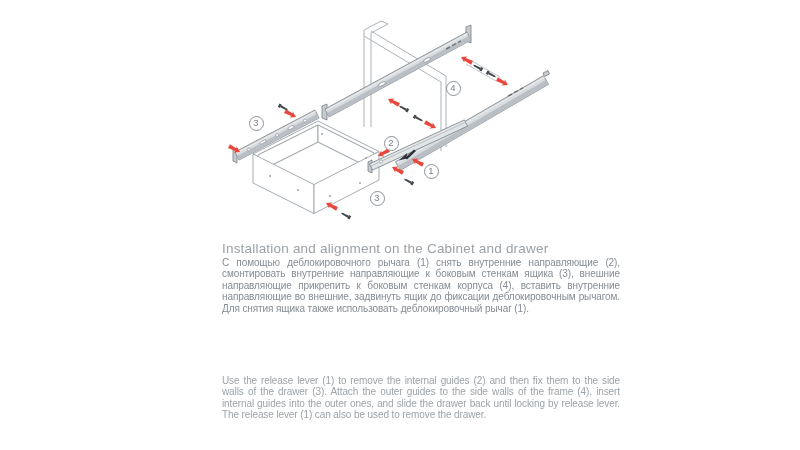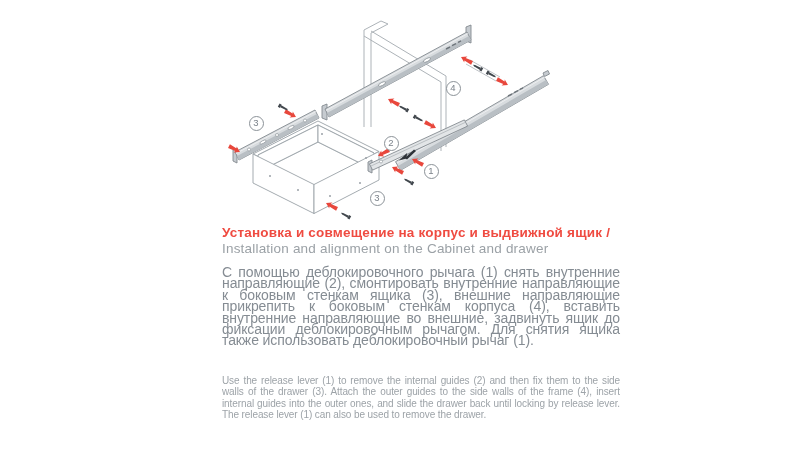--- a/index.html
+++ b/index.html
@@ -9,22 +9,22 @@
 
   .diagram-svg { position:absolute; left:0; top:0; width:800px; height:450px; }
 
   .callout { position:absolute; width:15px; height:15px; border:1.2px solid #8b9298;
              border-radius:50%; background:#fff; color:#7b828a; font-size:9.5px;
              line-height:12.6px; text-align:center; }
   .title-ru { position:absolute; left:222px; top:225px; width:398px;
               font-size:13.5px; font-weight:700; color:#ef4b41; letter-spacing:.2px; }
   .title-en { position:absolute; left:222px; top:241px; width:398px;
               font-size:13.5px; font-weight:400; color:#9ba1a6; letter-spacing:.2px; }
-  .body-ru  { position:absolute; left:222px; top:267px; width:398px;
-              font-size:14px; line-height:11.4px; color:#858c93;
+  .body-ru  { position:absolute; left:222px; top:257px; width:398px;
+              font-size:10px; line-height:11.4px; color:#858c93;
               text-align:justify; letter-spacing:-0.1px; }
   .body-en  { position:absolute; left:222px; top:375px; width:398px;
               font-size:10px; line-height:11.4px; color:#9da3a8;
               text-align:justify; letter-spacing:-0.1px; }
 </style>
 </head>
 <body>
 
 <div class="page">
 
@@ -125,20 +125,19 @@
       <use href="#scr" transform="translate(345,215) rotate(208)"></use>
     </g>
   </svg>
 
   <div class="callout" style="left:248.5px; top:115.5px;">3</div>
   <div class="callout" style="left:383.5px; top:135.5px;">2</div>
   <div class="callout" style="left:423.5px; top:163.5px;">1</div>
   <div class="callout" style="left:445.5px; top:80.5px;">4</div>
   <div class="callout" style="left:369.5px; top:190.5px;">3</div>
 
-  <h1 class="title-ru">Установка и совмещение на корпус и выдвижной ящик /</h1>
   <h2 class="title-en">Installation and alignment on the Cabinet and drawer</h2>
 
   <p class="body-ru">С помощью деблокировочного рычага (1) снять внутренние направляющие (2), смонтировать внутренние направляющие к боковым стенкам ящика (3), внешние направляющие прикрепить к боковым стенкам корпуса (4), вставить внутренние направляющие во внешние, задвинуть ящик до фиксации деблокировочным рычагом. Для снятия ящика также использовать деблокировочный рычаг (1).</p>
 
   <p class="body-en">Use the release lever (1) to remove the internal guides (2) and then fix them to the side walls of the drawer (3). Attach the outer guides to the side walls of the frame (4), insert internal guides into the outer ones, and slide the drawer back until locking by release lever. The release lever (1) can also be used to remove the drawer.</p>
 
 </div>
 
 </body></html>

